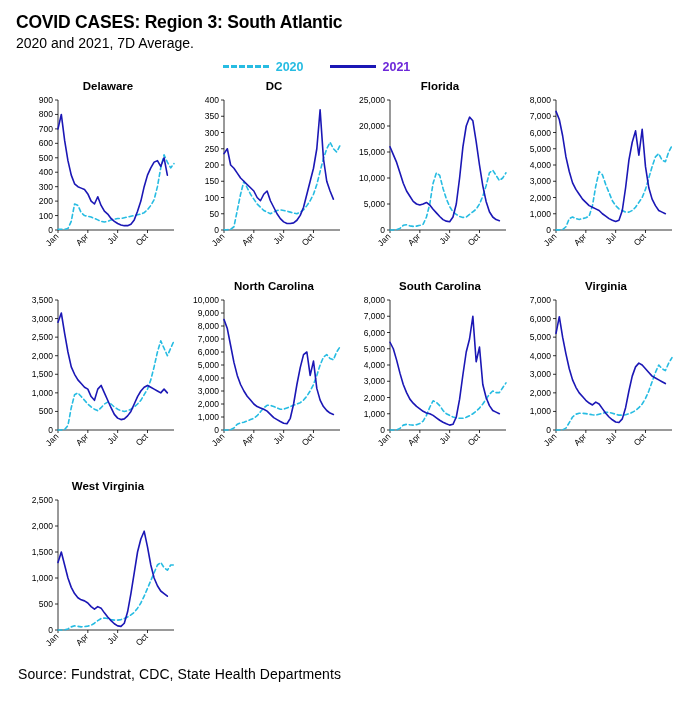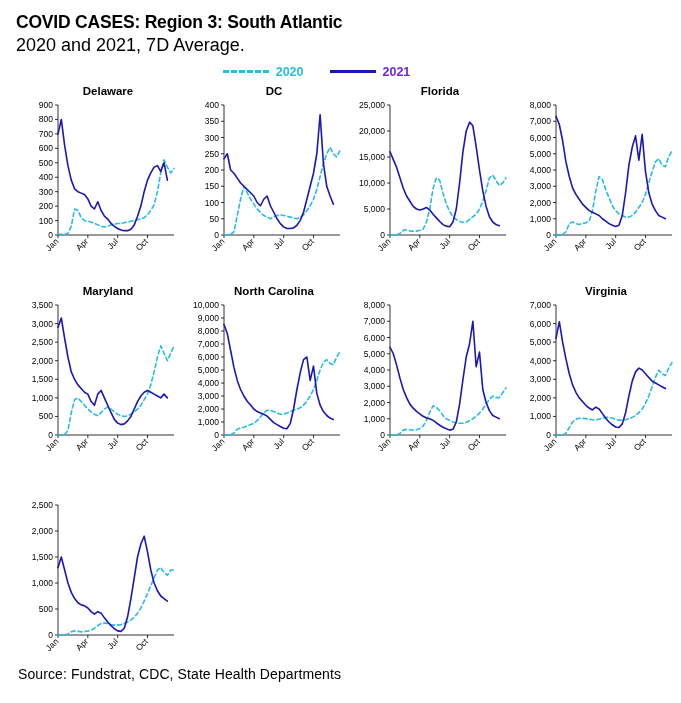--- a/index.html
+++ b/index.html
@@ -24,21 +24,21 @@
     border-radius: 17px;
   }
   #title {
     font-size: 17.5px;
     font-weight: bold;
     letter-spacing: -0.2px;
     line-height: 1.2;
     margin: 2px 0 0 2px;
   }
   #subtitle {
-    font-size: 18px;
+    font-size: 14px;
     font-weight: normal;
     line-height: 1.2;
     margin: 2px 0 0 2px;
   }
   .legend {
     display: flex;
     justify-content: center;
     align-items: center;
     gap: 26px;
     margin-top: 8px;
@@ -251,21 +251,20 @@
             <text class="xtick" x="104.65714285714284" y="159" text-anchor="end" transform="rotate(-45 104.65714285714284 159)">Jul</text>
             <line x1="133.4857142857143" x2="133.4857142857143" y1="152" y2="155" stroke="#000" stroke-width="0.8"></line>
             <text class="xtick" x="134.4857142857143" y="159" text-anchor="end" transform="rotate(-45 134.4857142857143 159)">Oct</text>
             <path d="M44.00,151.92 L47.31,151.84 L50.63,151.51 L53.94,148.75 L57.26,140.63 L60.57,139.00 L63.89,140.63 L67.20,141.44 L70.51,140.63 L73.83,139.81 L77.14,138.19 L80.46,127.63 L83.77,108.13 L87.09,93.50 L90.40,96.75 L93.71,106.50 L97.03,114.63 L100.34,122.75 L103.66,127.63 L106.97,130.88 L110.29,132.50 L113.60,134.13 L116.91,134.13 L120.23,132.50 L123.54,129.25 L126.86,124.38 L130.17,119.50 L133.49,111.38 L136.80,100.00 L140.11,88.63 L143.43,78.88 L146.74,75.63 L150.06,82.13 L153.37,83.75 L156.69,74.00 L160.00,67.50" fill="none" stroke="#27BCE2" stroke-width="1.6" stroke-linejoin="round" stroke-linecap="round" stroke-dasharray="4,3"></path>
             <path d="M44.00,33.38 L47.31,41.50 L50.63,57.75 L53.94,78.88 L57.26,93.50 L60.57,104.88 L63.89,111.38 L67.20,116.25 L70.51,121.13 L73.83,124.38 L77.14,127.63 L80.46,129.25 L83.77,130.88 L87.09,132.50 L90.40,135.75 L93.71,138.19 L97.03,140.63 L100.34,142.25 L103.66,143.55 L106.97,142.25 L110.29,132.50 L113.60,109.75 L116.91,82.13 L120.23,64.25 L123.54,52.88 L126.86,77.25 L130.17,51.25 L133.49,88.63 L136.80,109.75 L140.11,121.13 L143.43,127.63 L146.74,132.50 L150.06,134.13 L153.37,135.75" fill="none" stroke="#1B17B5" stroke-width="1.6" stroke-linejoin="round" stroke-linecap="round"></path>
           </svg>
         </div>
       </div>
       <div class="row">
         <div class="cell">
-          <div class="panel-title">Maryland</div>
           <svg class="chart" width="166" height="200">
             <path d="M44,22 L44,152 L160,152" fill="none" stroke="#000" stroke-width="0.8"></path>
             <line x1="41" x2="44" y1="152" y2="152" stroke="#000" stroke-width="0.8"></line>
             <text class="ytick" x="39" y="155" text-anchor="end">0</text>
             <line x1="41" x2="44" y1="133.42857142857144" y2="133.42857142857144" stroke="#000" stroke-width="0.8"></line>
             <text class="ytick" x="39" y="136.42857142857144" text-anchor="end">500</text>
             <line x1="41" x2="44" y1="114.85714285714286" y2="114.85714285714286" stroke="#000" stroke-width="0.8"></line>
             <text class="ytick" x="39" y="117.85714285714286" text-anchor="end">1,000</text>
             <line x1="41" x2="44" y1="96.28571428571429" y2="96.28571428571429" stroke="#000" stroke-width="0.8"></line>
             <text class="ytick" x="39" y="99.28571428571429" text-anchor="end">1,500</text>
@@ -321,20 +320,21 @@
             <text class="xtick" x="74.82857142857142" y="159" text-anchor="end" transform="rotate(-45 74.82857142857142 159)">Apr</text>
             <line x1="103.65714285714284" x2="103.65714285714284" y1="152" y2="155" stroke="#000" stroke-width="0.8"></line>
             <text class="xtick" x="104.65714285714284" y="159" text-anchor="end" transform="rotate(-45 104.65714285714284 159)">Jul</text>
             <line x1="133.4857142857143" x2="133.4857142857143" y1="152" y2="155" stroke="#000" stroke-width="0.8"></line>
             <text class="xtick" x="134.4857142857143" y="159" text-anchor="end" transform="rotate(-45 134.4857142857143 159)">Oct</text>
             <path d="M44.00,151.96 L47.31,151.94 L50.63,151.74 L53.94,150.05 L57.26,146.15 L60.57,144.85 L63.89,144.20 L67.20,142.90 L70.51,141.60 L73.83,140.30 L77.14,137.70 L80.46,133.80 L83.77,129.90 L87.09,127.30 L90.40,127.30 L93.71,128.60 L97.03,129.90 L100.34,131.20 L103.66,131.20 L106.97,129.90 L110.29,128.60 L113.60,127.30 L116.91,126.00 L120.23,124.70 L123.54,122.10 L126.86,118.20 L130.17,113.00 L133.49,106.50 L136.80,97.40 L140.11,87.00 L143.43,79.20 L146.74,76.60 L150.06,80.50 L153.37,81.80 L156.69,74.00 L160.00,68.80" fill="none" stroke="#27BCE2" stroke-width="1.6" stroke-linejoin="round" stroke-linecap="round" stroke-dasharray="4,3"></path>
             <path d="M44.00,41.50 L47.31,50.60 L50.63,67.50 L53.94,84.40 L57.26,97.40 L60.57,106.50 L63.89,113.00 L67.20,118.20 L70.51,122.10 L73.83,126.00 L77.14,128.60 L80.46,129.90 L83.77,131.20 L87.09,133.15 L90.40,136.40 L93.71,139.65 L97.03,141.60 L100.34,143.55 L103.66,145.24 L106.97,145.76 L110.29,140.30 L113.60,126.00 L116.91,106.50 L120.23,89.60 L123.54,76.60 L126.86,74.00 L130.17,97.40 L133.49,83.10 L136.80,110.40 L140.11,122.10 L143.43,128.60 L146.74,132.50 L150.06,135.10 L153.37,136.40" fill="none" stroke="#1B17B5" stroke-width="1.6" stroke-linejoin="round" stroke-linecap="round"></path>
           </svg>
         </div>
         <div class="cell">
+          <div class="panel-title">South Carolina</div>
           <svg class="chart" width="166" height="200">
             <path d="M44,22 L44,152 L160,152" fill="none" stroke="#000" stroke-width="0.8"></path>
             <line x1="41" x2="44" y1="152" y2="152" stroke="#000" stroke-width="0.8"></line>
             <text class="ytick" x="39" y="155" text-anchor="end">0</text>
             <line x1="41" x2="44" y1="135.75" y2="135.75" stroke="#000" stroke-width="0.8"></line>
             <text class="ytick" x="39" y="138.75" text-anchor="end">1,000</text>
             <line x1="41" x2="44" y1="119.5" y2="119.5" stroke="#000" stroke-width="0.8"></line>
             <text class="ytick" x="39" y="122.5" text-anchor="end">2,000</text>
             <line x1="41" x2="44" y1="103.25" y2="103.25" stroke="#000" stroke-width="0.8"></line>
             <text class="ytick" x="39" y="106.25" text-anchor="end">3,000</text>
@@ -388,20 +388,21 @@
             <text class="xtick" x="104.65714285714284" y="159" text-anchor="end" transform="rotate(-45 104.65714285714284 159)">Jul</text>
             <line x1="133.4857142857143" x2="133.4857142857143" y1="152" y2="155" stroke="#000" stroke-width="0.8"></line>
             <text class="xtick" x="134.4857142857143" y="159" text-anchor="end" transform="rotate(-45 134.4857142857143 159)">Oct</text>
             <path d="M44.00,151.96 L47.31,151.94 L50.63,151.81 L53.94,150.14 L57.26,144.57 L60.57,139.00 L63.89,136.21 L67.20,135.29 L70.51,135.29 L73.83,135.66 L77.14,136.21 L80.46,136.77 L83.77,137.14 L87.09,136.21 L90.40,135.29 L93.71,134.36 L97.03,134.36 L100.34,135.29 L103.66,136.21 L106.97,137.14 L110.29,137.14 L113.60,136.77 L116.91,135.66 L120.23,134.36 L123.54,132.50 L126.86,129.71 L130.17,126.00 L133.49,120.43 L136.80,113.00 L140.11,103.71 L143.43,94.43 L146.74,87.00 L150.06,90.71 L153.37,92.57 L156.69,85.14 L160.00,79.57" fill="none" stroke="#27BCE2" stroke-width="1.6" stroke-linejoin="round" stroke-linecap="round" stroke-dasharray="4,3"></path>
             <path d="M44.00,55.43 L47.31,38.71 L50.63,59.14 L53.94,75.86 L57.26,90.71 L60.57,101.86 L63.89,109.29 L67.20,114.86 L70.51,118.57 L73.83,122.29 L77.14,125.07 L80.46,126.93 L83.77,124.14 L87.09,126.00 L90.40,130.64 L93.71,135.29 L97.03,139.00 L100.34,141.79 L103.66,144.01 L106.97,144.57 L110.29,140.86 L113.60,129.71 L116.91,113.00 L120.23,98.14 L123.54,88.86 L126.86,85.14 L130.17,87.00 L133.49,90.71 L136.80,94.43 L140.11,98.14 L143.43,100.00 L146.74,101.86 L150.06,103.71 L153.37,105.57" fill="none" stroke="#1B17B5" stroke-width="1.6" stroke-linejoin="round" stroke-linecap="round"></path>
           </svg>
         </div>
       </div>
       <div class="row">
         <div class="cell">
+          <div class="panel-title">West Virginia</div>
           <svg class="chart" width="166" height="200">
             <path d="M44,22 L44,152 L160,152" fill="none" stroke="#000" stroke-width="0.8"></path>
             <line x1="41" x2="44" y1="152" y2="152" stroke="#000" stroke-width="0.8"></line>
             <text class="ytick" x="39" y="155" text-anchor="end">0</text>
             <line x1="41" x2="44" y1="126" y2="126" stroke="#000" stroke-width="0.8"></line>
             <text class="ytick" x="39" y="129" text-anchor="end">500</text>
             <line x1="41" x2="44" y1="100" y2="100" stroke="#000" stroke-width="0.8"></line>
             <text class="ytick" x="39" y="103" text-anchor="end">1,000</text>
             <line x1="41" x2="44" y1="74" y2="74" stroke="#000" stroke-width="0.8"></line>
             <text class="ytick" x="39" y="77" text-anchor="end">1,500</text>

